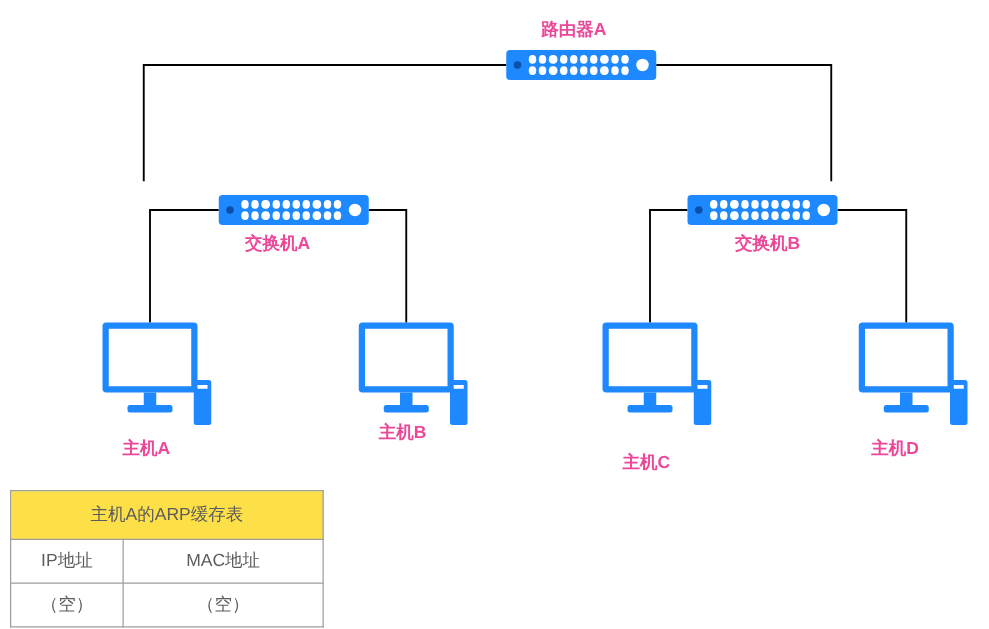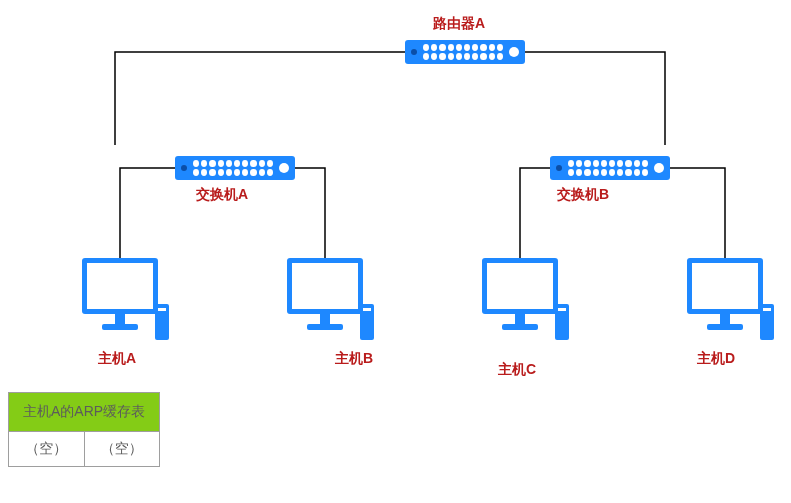--- a/index.html
+++ b/index.html
@@ -7,21 +7,21 @@
     width: 791px;
     height: 503px;
     position: relative;
     font-family: "Microsoft YaHei", Arial, sans-serif;
     background: #fff;
     font-size: 14px;
   }
   .label {
     position: absolute;
     font-weight: bold;
-    color: #b91c1c;
+    color: #ec4899;
     white-space: nowrap;
     text-align: center;
   }
   .switch {
     position: absolute;
     width: 120px;
     height: 24px;
     background: #1e88ff;
     border-radius: 3px;
     display: flex;
@@ -108,21 +108,21 @@
     color: #5c5c5c;
     background: #fff;
   }
   table.arp td, table.arp th {
     border: 1px solid #9e9e9e;
     padding: 8px 14px;
     text-align: center;
     font-weight: normal;
   }
   table.arp .title td {
-    background: #84cc16;
+    background: #fde047;
     padding: 10px 14px;
   }
 </style>
 </head>
 <body>
 
 <svg class="wires">
 
   <path d="M 405 52 L 115 52 L 115 145" stroke="#000" fill="none" stroke-width="1.5"></path>
 
@@ -212,37 +212,37 @@
       <span></span>
       <span></span>
       <span></span>
       <span></span>
       <span></span>
       <span></span>
       <span></span>
     </div>
   <div class="knob"></div>
 </div>
-<div class="label" style="left:557px; top:186px;">交换机B</div>
+<div class="label" style="left:588px; top:186px;">交换机B</div>
 
 <div class="computer" style="left:75px; top:258px;">
   <div class="monitor"></div>
   <div class="stand"></div>
   <div class="base"></div>
   <div class="tower"></div>
 </div>
 <div class="label" style="left:98px; top:350px;">主机A</div>
 
 <div class="computer" style="left:280px; top:258px;">
   <div class="monitor"></div>
   <div class="stand"></div>
   <div class="base"></div>
   <div class="tower"></div>
 </div>
-<div class="label" style="left:303px; top:350px;margin-left:32px;">主机B</div>
+<div class="label" style="left:303px; top:337px;">主机B</div>
 
 <div class="computer" style="left:475px; top:258px;">
   <div class="monitor"></div>
   <div class="stand"></div>
   <div class="base"></div>
   <div class="tower"></div>
 </div>
 <div class="label" style="left:498px; top:361px;">主机C</div>
 
 <div class="computer" style="left:680px; top:258px;">
@@ -252,17 +252,21 @@
   <div class="tower"></div>
 </div>
 <div class="label" style="left:697px; top:350px;">主机D</div>
 
 <table class="arp">
   <tbody>
       <tr class="title">
         <td colspan="2">主机A的ARP缓存表</td>
       </tr>
   <tr>
+    <td style="width:90px;">IP地址</td>
+    <td style="width:160px;">MAC地址</td>
+  </tr>
+  <tr>
     <td>（空）</td>
     <td>（空）</td>
   </tr>
 </tbody>
   </table>
 
 </body></html>

